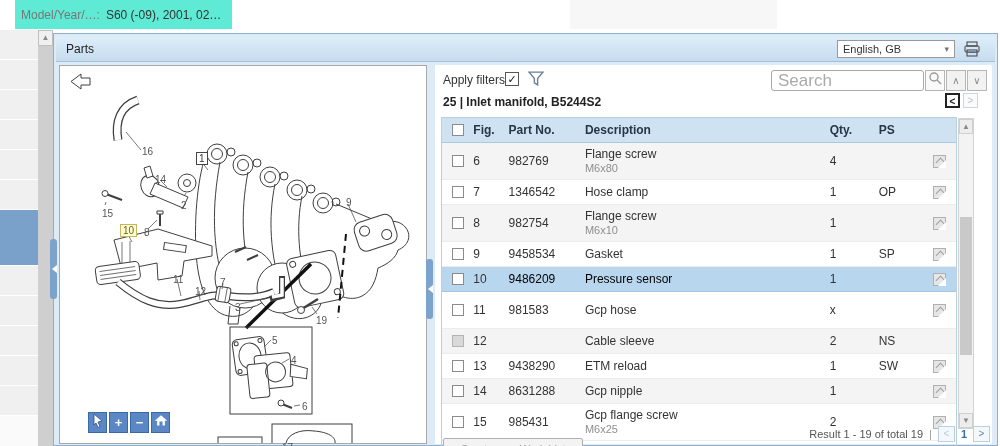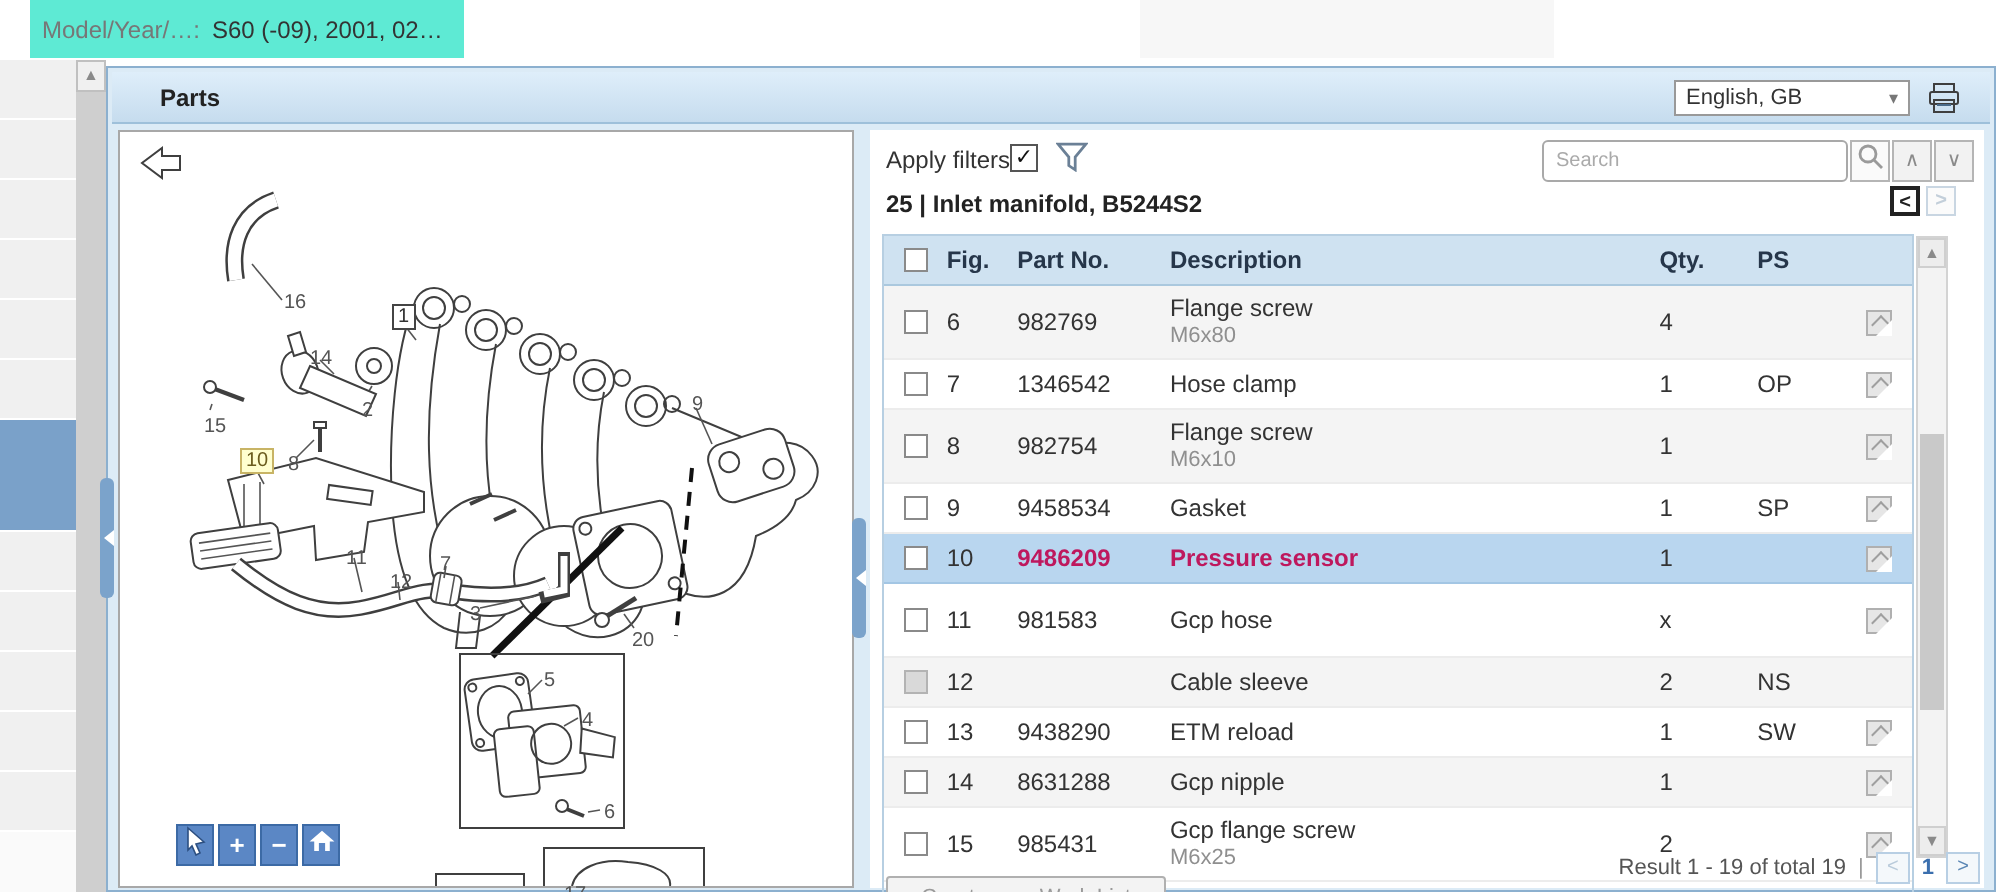--- a/index.html
+++ b/index.html
@@ -20,21 +20,21 @@
   .leftnav .navrow { height:30px; background:#f0f0f0; border-bottom:1px solid #fff; }
   .leftnav .navrow.sel { background:#7aa1c9; height:56px; }
   .leftsb { position:absolute; left:38px; top:30px; width:15px; height:416px; background:#cfcfcf; }
   .leftsb .sbbtn { position:absolute; top:0; left:0; width:15px; height:16px; background:#f0f0f0; border:1px solid #c0c0c0; color:#8a8a8a; font-size:8px; text-align:center; line-height:14px; }
 
   
   #win { position:absolute; left:53px; top:33px; width:945px; height:413px; background:#dcebf6; border:1px solid #8cb0cf; }
   .titlebar { position:absolute; left:2px; top:2px; right:2px; height:26px;
     background:linear-gradient(#dfeefa,#c6dcee); border-bottom:1px solid #9ec0da;
     display:flex; align-items:center; }
-  .titlebar .wtitle { font-weight:bold; color:#222; margin-left:24px; }
+  .titlebar .wtitle { font-weight:normal; color:#222; margin-left:10px; }
   .lang-select { position:absolute; right:40px; top:4px; width:118px; height:18px; background:#fff;
     border:1px solid #999; font-size:11px; color:#333; display:flex; align-items:center;
     justify-content:space-between; padding:0 5px; }
   .lang-select .chev { color:#777; font-size:9px; }
   .printer-btn { position:absolute; right:12px; top:3px; width:22px; height:20px; display:flex; align-items:center; justify-content:center; cursor:pointer; }
 
   
   .vhandle { position:absolute; width:7px; height:60px; background:#7ba3cb; border-radius:3px; }
   .vhandle::after { content:""; position:absolute; left:1px; top:26px; border:4px solid transparent; border-right:5px solid #fff; margin-left:-3px; }
 
@@ -50,21 +50,21 @@
 
   
   #rightpanel { position:absolute; left:381px; top:31px; width:557px; height:379px; background:#fff; }
   .filterrow { position:absolute; left:0; top:4px; width:100%; height:22px; }
   .af-label { position:absolute; left:8px; top:4px; color:#333; }
   .af-check { position:absolute; left:70px; top:3px; width:14px; height:14px; background:#fff; border:1px solid #555;
     text-align:center; line-height:13px; font-size:11px; color:#111; cursor:pointer; }
   .funnel { position:absolute; left:93px; top:2px; cursor:pointer; }
   .searchwrap { position:absolute; right:4px; top:1px; height:22px; }
   .search-input { position:absolute; right:64px; top:0; width:153px; height:21px; border:1px solid #a9a9a9;
-    border-radius:3px; padding:0 6px; font-size:10px; color:#333; font-family:"Liberation Sans",sans-serif; }
+    border-radius:3px; padding:0 6px; font-size:17px; color:#333; font-family:"Liberation Sans",sans-serif; }
   .search-input::placeholder { color:#aaa; }
   .sgbtn { position:absolute; top:0; width:20px; height:21px; background:#f2f2f2; border:1px solid #b5b5b5;
     color:#8a8a8a; text-align:center; line-height:19px; font-size:10px; cursor:pointer; }
   .sg-mag { right:43px; background:#fafafa; }
   .sg-up { right:22px; }
   .sg-dn { right:1px; }
 
   .sectionrow { position:absolute; left:0; top:28px; width:100%; height:20px;padding-left:24px; }
   .section-title { position:absolute; left:8px; top:2px; font-weight:bold; color:#222; }
   .pgchev { position:absolute; top:0; width:15px; height:15px; text-align:center; line-height:13px; font-size:10px; font-weight:bold; cursor:pointer; }
@@ -81,21 +81,21 @@
   .c-cb { width:32px; display:flex; justify-content:center; }
   .cbox { width:12px; height:12px; border:1px solid #8a8a8a; background:#fff; cursor:pointer; }
   .cbox.disabled { background:#d9d9d9; border-color:#b3b3b3; }
   .c-fig { width:36px; }
   .c-part { width:78px; }
   .c-desc { width:250px; display:flex; flex-direction:column; justify-content:center; line-height:1.25; }
   .c-desc .sub { color:#8f8f8f; font-size:11px; }
   .c-qty { width:50px; text-align:left; }
   .c-ps { width:45px; }
   .c-note { width:34px; display:flex; justify-content:center; }
-  .trow.selected .c-part, .trow.selected .c-desc .main { color:#be185d; font-weight:bold; }
+  .trow.selected .c-part, .trow.selected .c-desc .main { color:#000000; font-weight:normal; }
   .note-icon { position:relative; width:13px; height:13px; background:#e6e6e6; border:1px solid #b0b0b0; }
   .note-icon::after { content:""; position:absolute; right:-1px; bottom:-1px; border:4px solid transparent;
     border-right-color:#fff; border-bottom-color:#fff; }
   .note-icon::before { content:""; position:absolute; right:1px; bottom:1px; width:6px; height:6px; border-top:1px solid #9f9f9f; border-left:1px solid #9f9f9f; transform:rotate(45deg); }
 
   
   .tsb { position:absolute; left:523px; top:53px; width:16px; height:311px; background:#f3f3f3; border:1px solid #d3d3d3; }
   .tsb .sbbtn { position:absolute; left:0; width:14px; height:15px; background:#ededed; border:1px solid #cfcfcf; color:#8a8a8a; font-size:8px; text-align:center; line-height:13px; cursor:pointer; }
   .tsb .up { top:0; } .tsb .dn { bottom:0; }
   .tsb .thumb { position:absolute; left:1px; top:98px; width:12px; height:138px; background:#c9c9c9; cursor:pointer; }
@@ -291,21 +291,21 @@
         <span class="dlabel" style="left: 42px; top: 142px;">15</span>
         <span class="dlabel" style="left: 121px; top: 134px;">2</span>
         <span class="dlabel boxed" style="left: 136px; top: 86px;">1</span>
         <span class="dlabel" style="left: 286px; top: 131px;">9</span>
         <span class="dlabel hl" style="left: 60px; top: 158px;">10</span>
         <span class="dlabel" style="left: 84px; top: 161px;">8</span>
         <span class="dlabel" style="left: 113px; top: 208px;">11</span>
         <span class="dlabel" style="left: 135px; top: 220px;">12</span>
         <span class="dlabel" style="left: 160px; top: 211px;">7</span>
         <span class="dlabel" style="left: 175px; top: 236px;">3</span>
-        <span class="dlabel" style="left: 256px; top: 249px;">20</span>
+        <span class="dlabel" style="left: 256px; top: 249px;">19</span>
         <span class="dlabel" style="left: 212px; top: 269px;">5</span>
         <span class="dlabel" style="left: 231px; top: 289px;">4</span>
         <span class="dlabel" style="left: 242px; top: 335px;">6</span>
         <span class="dlabel" style="left: 222px; top: 362px; margin-top: 14px;">17</span>
       </div>
 
     <div class="zoom-toolbar">
       <div class="ztool">
         <svg width="13" height="15" viewBox="0 0 13 15">
           <path d="M3,1 L11,8 L7,9 L9,13.5 L7,14.5 L5,10 L3,12 Z" fill="#fff" stroke="#2c4f80" stroke-width="0.8"></path>

